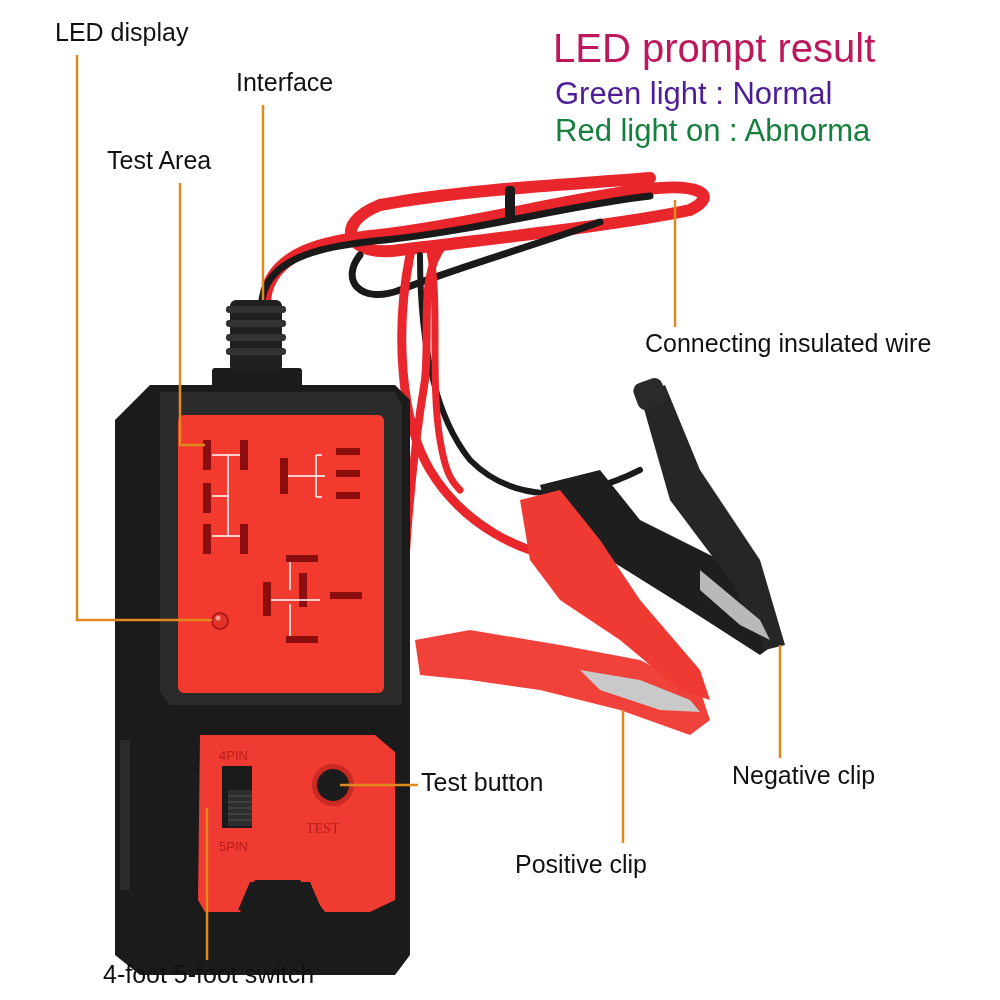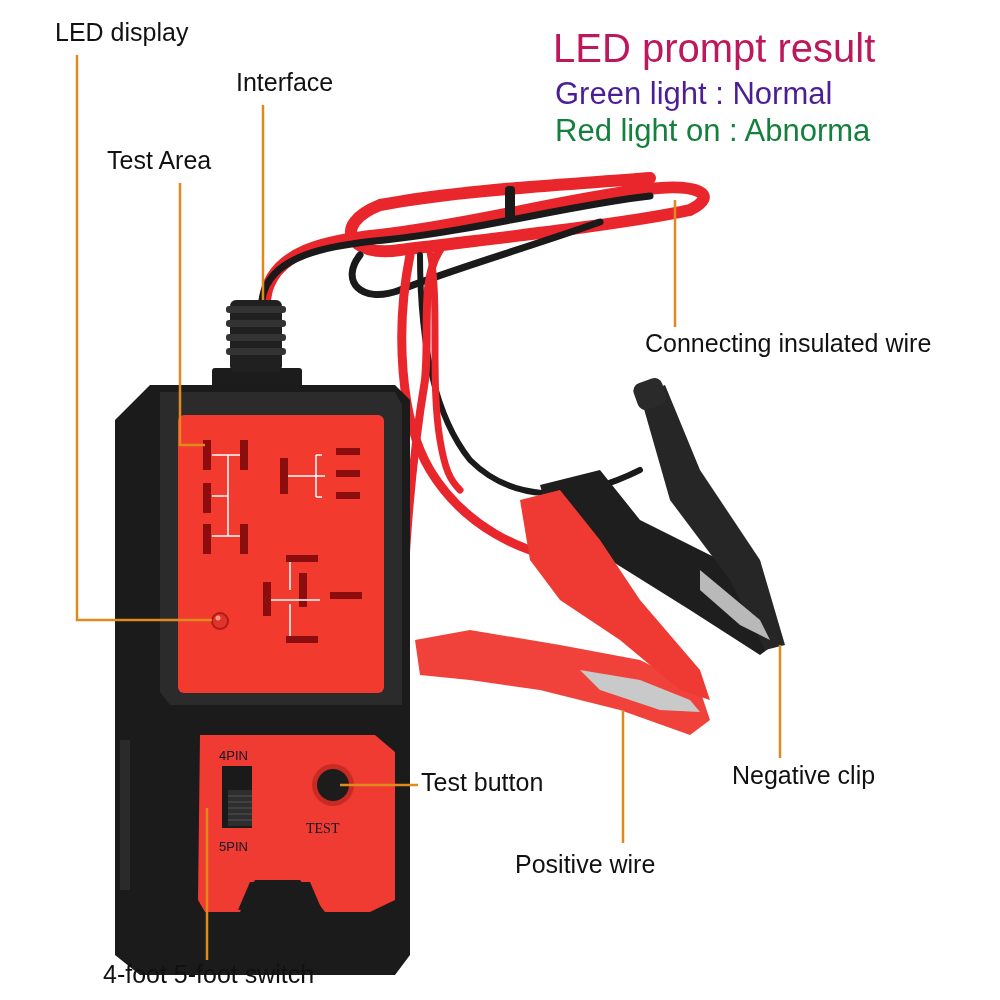--- a/index.html
+++ b/index.html
@@ -3,21 +3,21 @@
 <meta charset="utf-8">
 <style>
   html, body { margin:0; padding:0; background:#ffffff; }
   body { width:1000px; height:1000px; position:relative; overflow:hidden;
          font-family:"Liberation Sans", sans-serif; color:#111; }
   .lbl { position:absolute; font-size:25px; white-space:nowrap; color:#111; line-height:1; }
   .title { position:absolute; left:553px; top:28px; font-size:40px; color:#be185d; line-height:1; }
   .legend-green { position:absolute; left:555px; top:78px; font-size:31px; color:#4c1d95; line-height:1; }
   .legend-red { position:absolute; left:555px; top:115px; font-size:31px; color:#15803d; line-height:1; }
   svg.art { position:absolute; left:0; top:0; }
-  .panel-text { position:absolute; color:#0f172a; font-size:13px; line-height:1; }
+  .panel-text { position:absolute; color:#b91c1c; font-size:13px; line-height:1; }
 </style>
 </head>
 <body>
 
 <svg class="art" width="1000" height="1000" viewBox="0 0 1000 1000">
 
   <g fill="none" stroke-linecap="round">
     <path d="M265 300 C270 250 330 240 380 235 C470 225 560 200 640 190 C700 182 720 195 690 210 C620 225 480 240 400 250 C350 258 330 225 380 205 C460 190 560 185 650 178" stroke="#e8262b" stroke-width="12"></path>
     <path d="M262 300 C268 255 330 245 385 240 C480 230 570 205 650 196" stroke="#1a1a1a" stroke-width="7"></path>
     <path d="M360 255 C340 280 360 305 400 290 C450 270 520 250 600 222" stroke="#1a1a1a" stroke-width="7"></path>
@@ -120,14 +120,14 @@
 <div class="title">LED prompt result</div>
 <div class="legend-green">Green light : Normal</div>
 <div class="legend-red">Red light on : Abnorma</div>
 
 <div class="lbl" style="left:55px; top:20px;">LED display</div>
 <div class="lbl" style="left:236px; top:70px;">Interface</div>
 <div class="lbl" style="left:107px; top:148px;">Test Area</div>
 <div class="lbl" style="left:600px; top:331px;margin-left:45px;">Connecting insulated wire</div>
 <div class="lbl" style="left:421px; top:770px;">Test button</div>
 <div class="lbl" style="left:732px; top:763px;">Negative clip</div>
-<div class="lbl" style="left:515px; top:852px;">Positive wire</div>
+<div class="lbl" style="left:515px; top:852px;">Positive clip</div>
 <div class="lbl" style="left:103px; top:962px;">4-foot 5-foot switch</div>
 
 </body></html>

